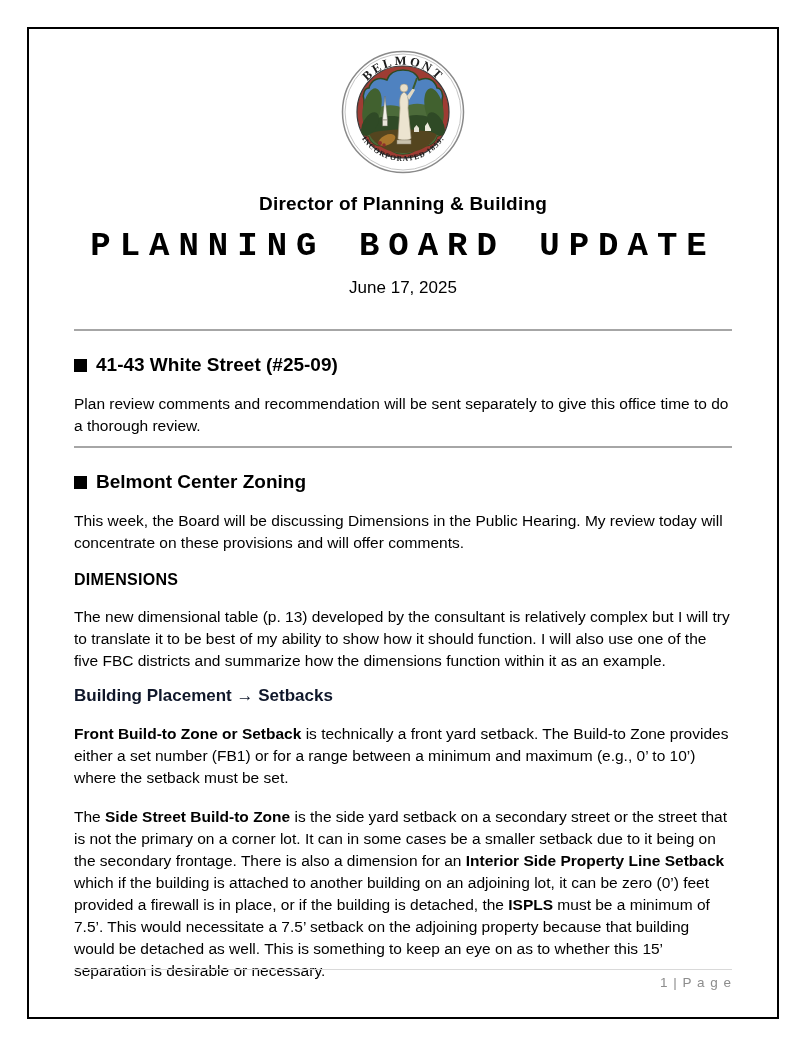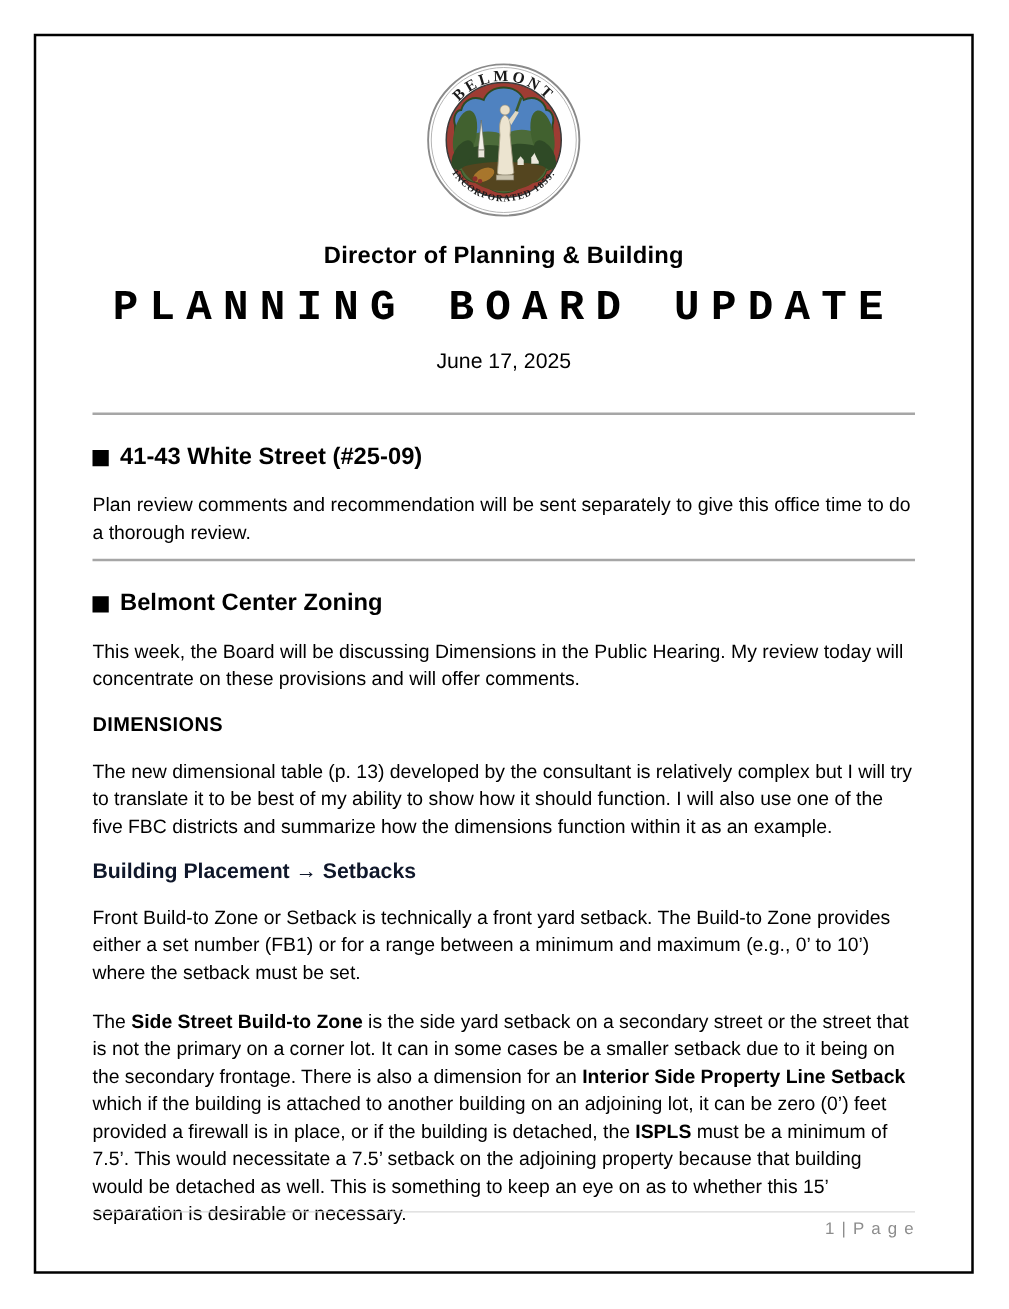--- a/index.html
+++ b/index.html
@@ -181,21 +181,21 @@
       <span class="bullet-square"></span>
       <span>Belmont Center Zoning</span>
     </div>
     <p class="body-text">This week, the Board will be discussing Dimensions in the Public Hearing. My review today will concentrate on these provisions and will offer comments.</p>
 
     <div class="sub-heading">DIMENSIONS</div>
     <p class="body-text">The new dimensional table (p. 13) developed by the consultant is relatively complex but I will try to translate it to be best of my ability to show how it should function. I will also use one of the five FBC districts and summarize how the dimensions function within it as an example.</p>
 
     <div class="blue-heading">Building Placement → Setbacks</div>
 
-    <p class="body-text"><span style="font-weight: normal;">Front Build-to Zone or Setback</span><span> is technically a front yard setback. The Build-to Zone provides either a set number (FB1) or for a range between a minimum and maximum (e.g., 0’ to 10’) where the setback must be set.</span></p>
+    <p class="body-text"><span style="font-weight: bold;">Front Build-to Zone or Setback</span><span> is technically a front yard setback. The Build-to Zone provides either a set number (FB1) or for a range between a minimum and maximum (e.g., 0’ to 10’) where the setback must be set.</span></p>
     <p class="body-text"><span>The </span><span style="font-weight: bold;">Side Street Build-to Zone</span><span> is the side yard setback on a secondary street or the street that is not the primary on a corner lot. It can in some cases be a smaller setback due to it being on the secondary frontage. There is also a dimension for an </span><span style="font-weight: bold;">Interior Side Property Line Setback</span><span> which if the building is attached to another building on an adjoining lot, it can be zero (0’) feet provided a firewall is in place, or if the building is detached, the </span><span style="font-weight: bold;">ISPLS</span><span> must be a minimum of 7.5’. This would necessitate a 7.5’ setback on the adjoining property because that building would be detached as well. This is something to keep an eye on as to whether this 15’ separation is desirable or necessary.</span></p>
 
   </div>
 
   <div class="footer">
     <hr class="footer-rule">
     <div class="page-num">1 | P a g e</div>
   </div>
 </div>
 

